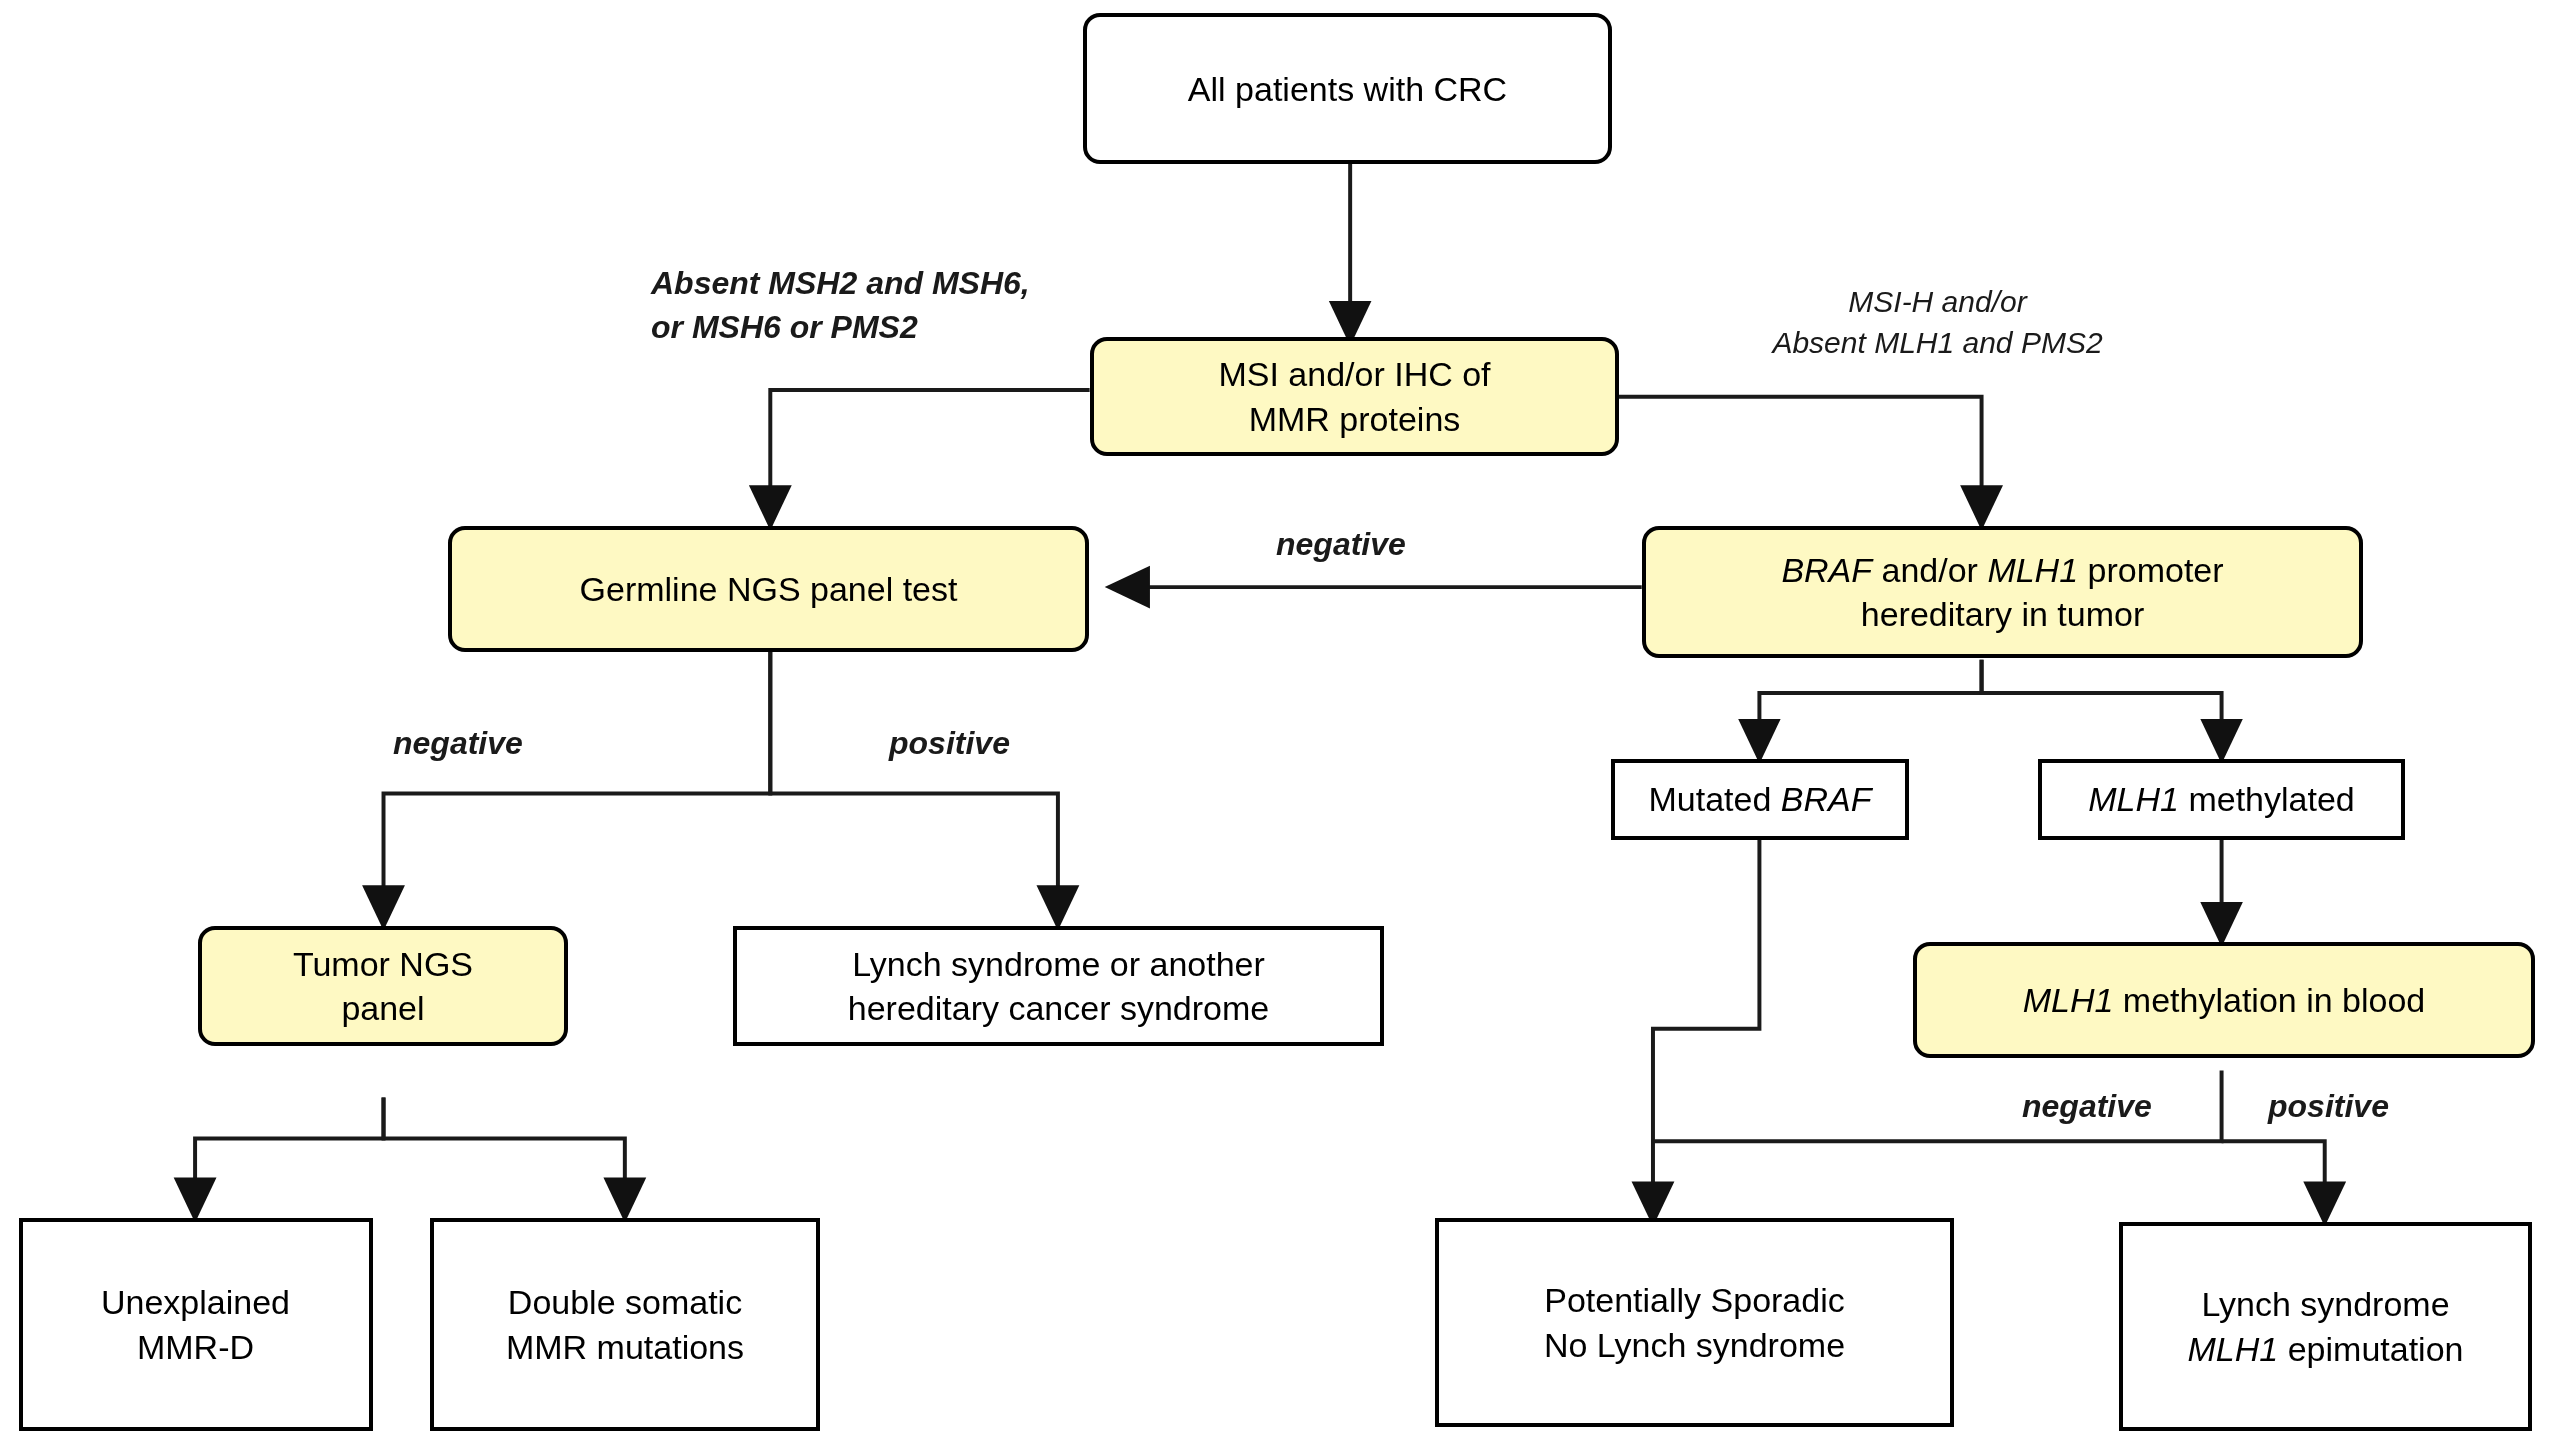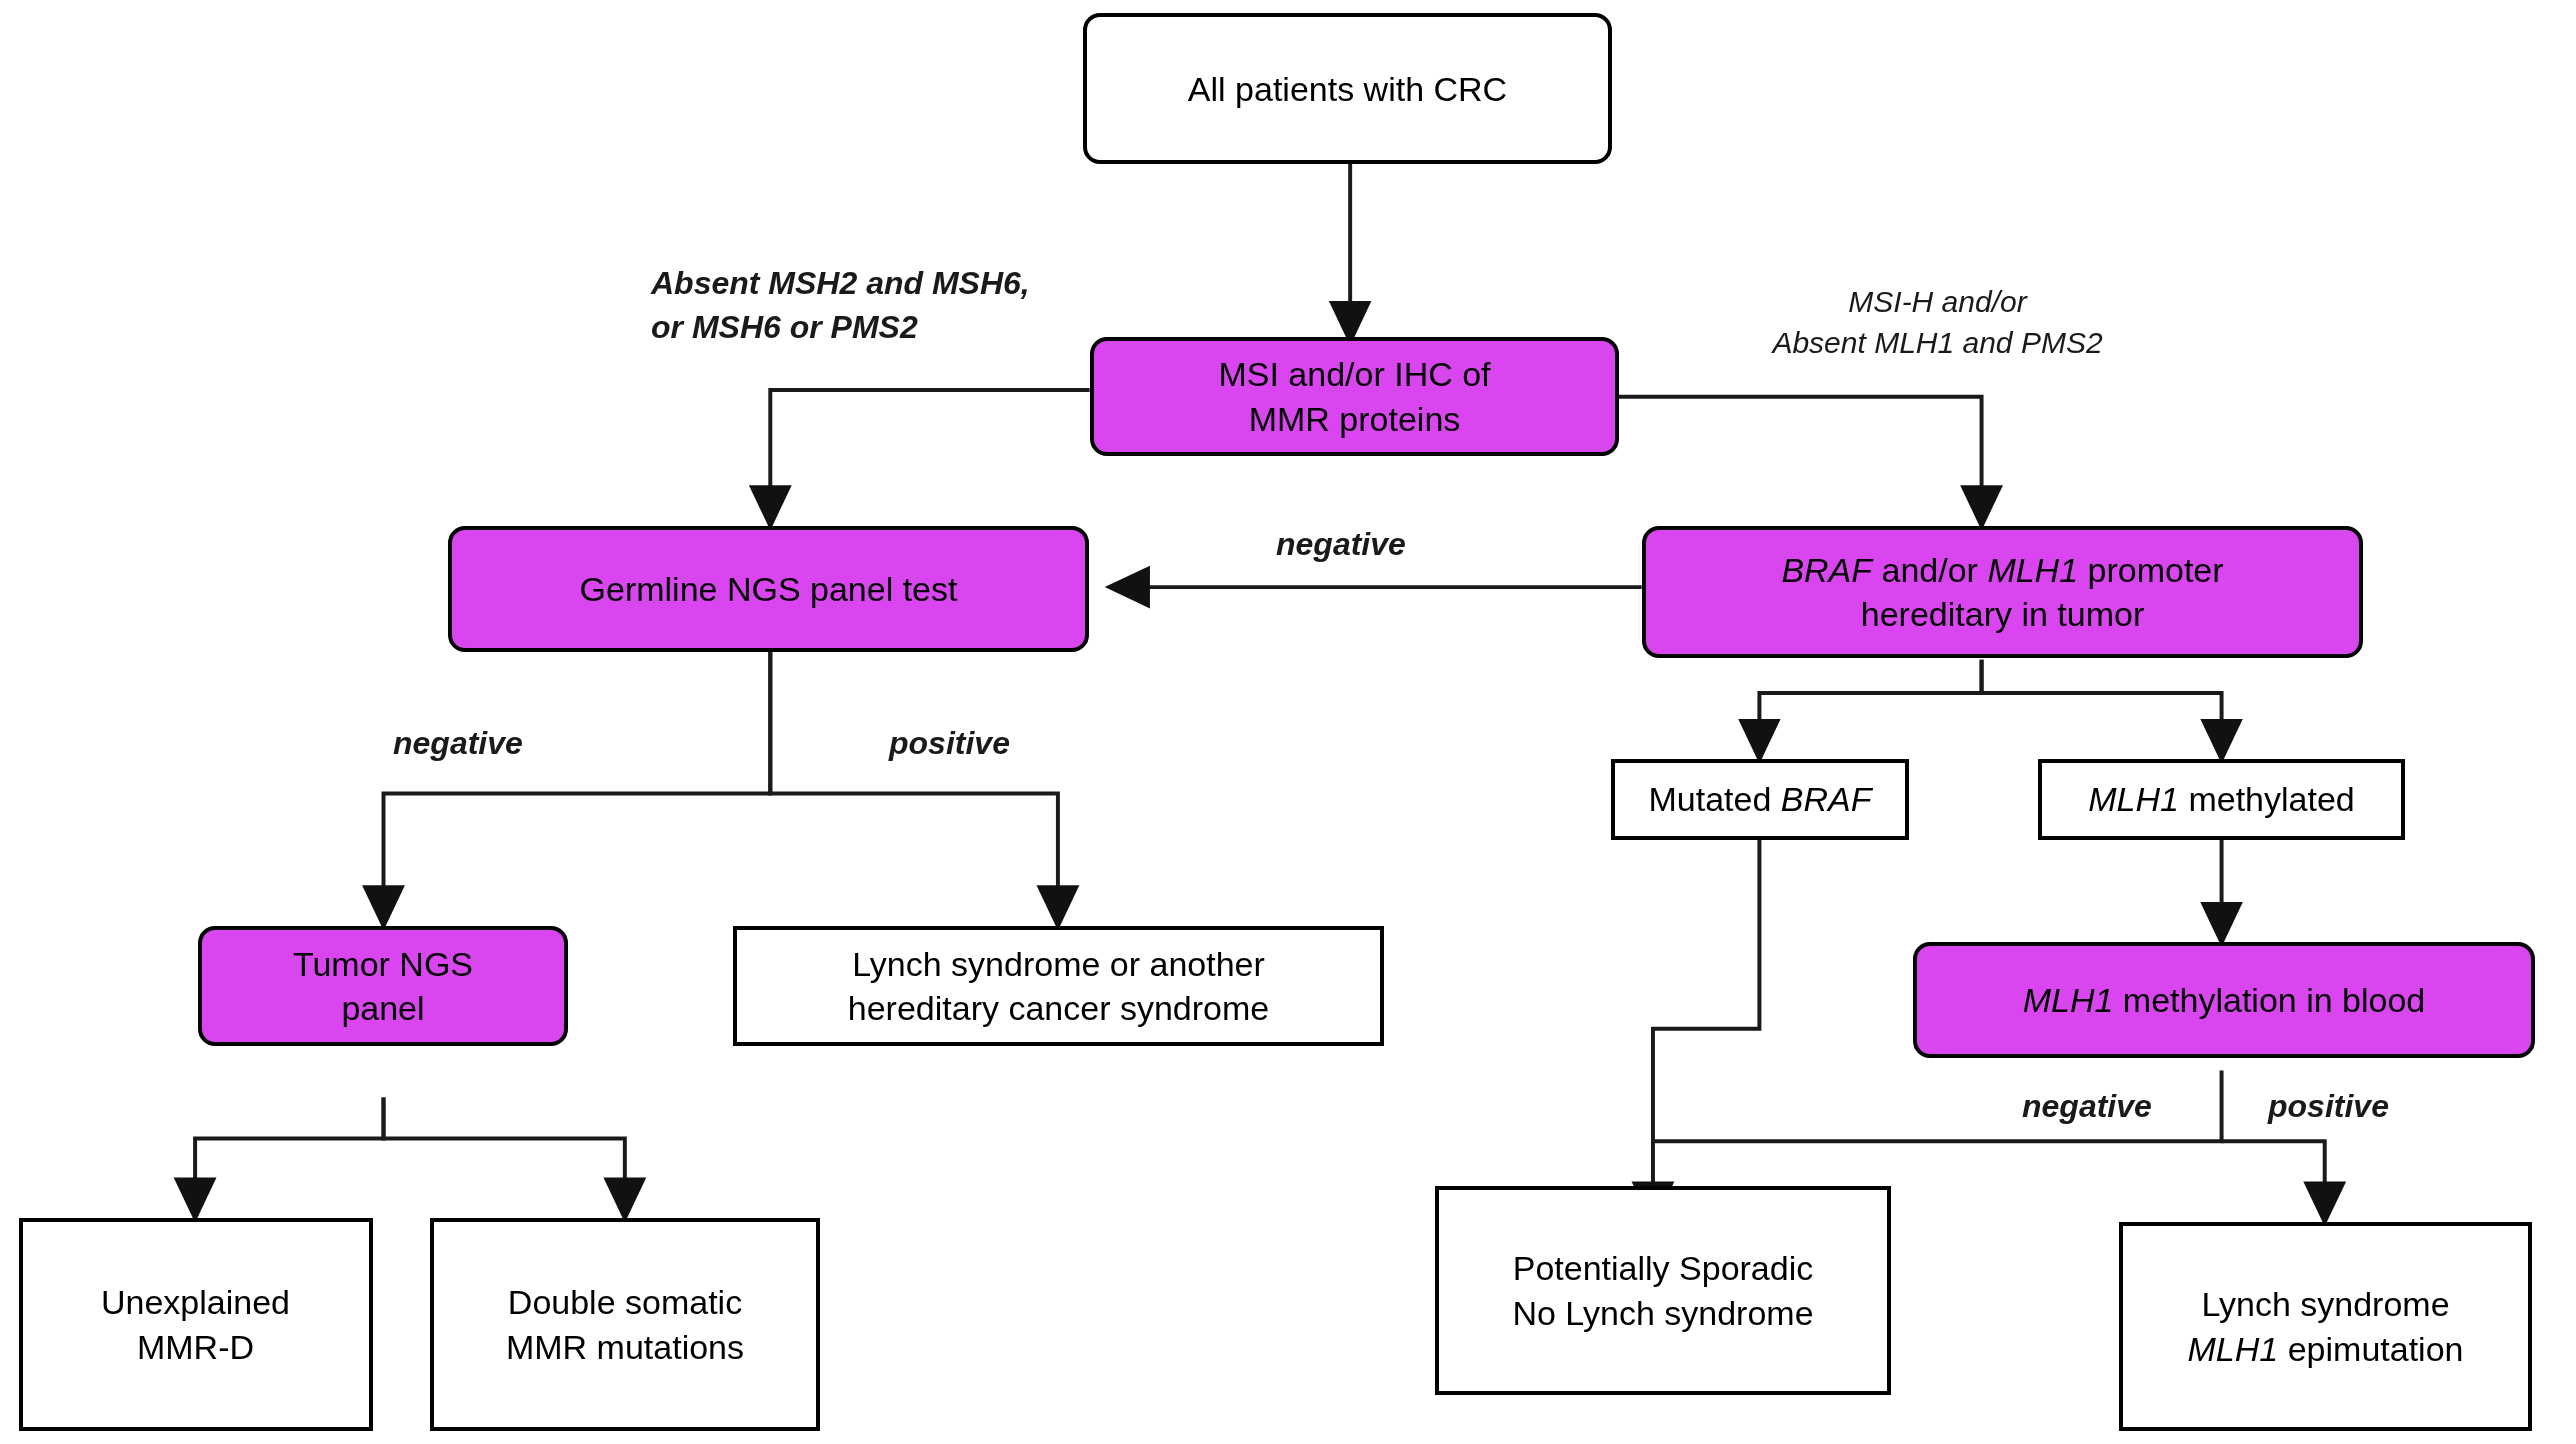--- a/index.html
+++ b/index.html
@@ -37,21 +37,21 @@
     background: #ffffff;
     border: 4px solid #000000;
     line-height: 1.30;
     z-index: 4;
   }
   .node .txt {
     padding: 0 9.3px;
     width: 100%;
   }
   .node.gray {
-    background: #d946ef;
+    background: #fef9c3;
   }
   .node.round {
     border-radius: 17px;
   }
   .node.sq {
     border-radius: 0;
   }
   .edge-label {
     position: absolute;
     font-style: italic;
@@ -163,21 +163,21 @@
     </span>
   </div>
 
   <div class="node sq f52" style="left:430px; top:1218px; width:390px; height:213px;">
     <span class="txt">
       <span>Double somatic</span><br>
       <span>MMR mutations</span>
     </span>
   </div>
 
-  <div class="node sq f52" style="left:1435px; top:1186px; width:456px; height:209px;">
+  <div class="node sq f52" style="left:1435px; top:1218px; width:519px; height:209px;">
     <span class="txt">
       <span>Potentially Sporadic</span><br>
       <span>No Lynch syndrome</span>
     </span>
   </div>
 
   <div class="node sq f52" style="left:2119px; top:1222px; width:413px; height:209px;">
     <span class="txt">
       <span>Lynch syndrome</span><br>
       <span class="ital">MLH1</span><span> epimutation</span>

